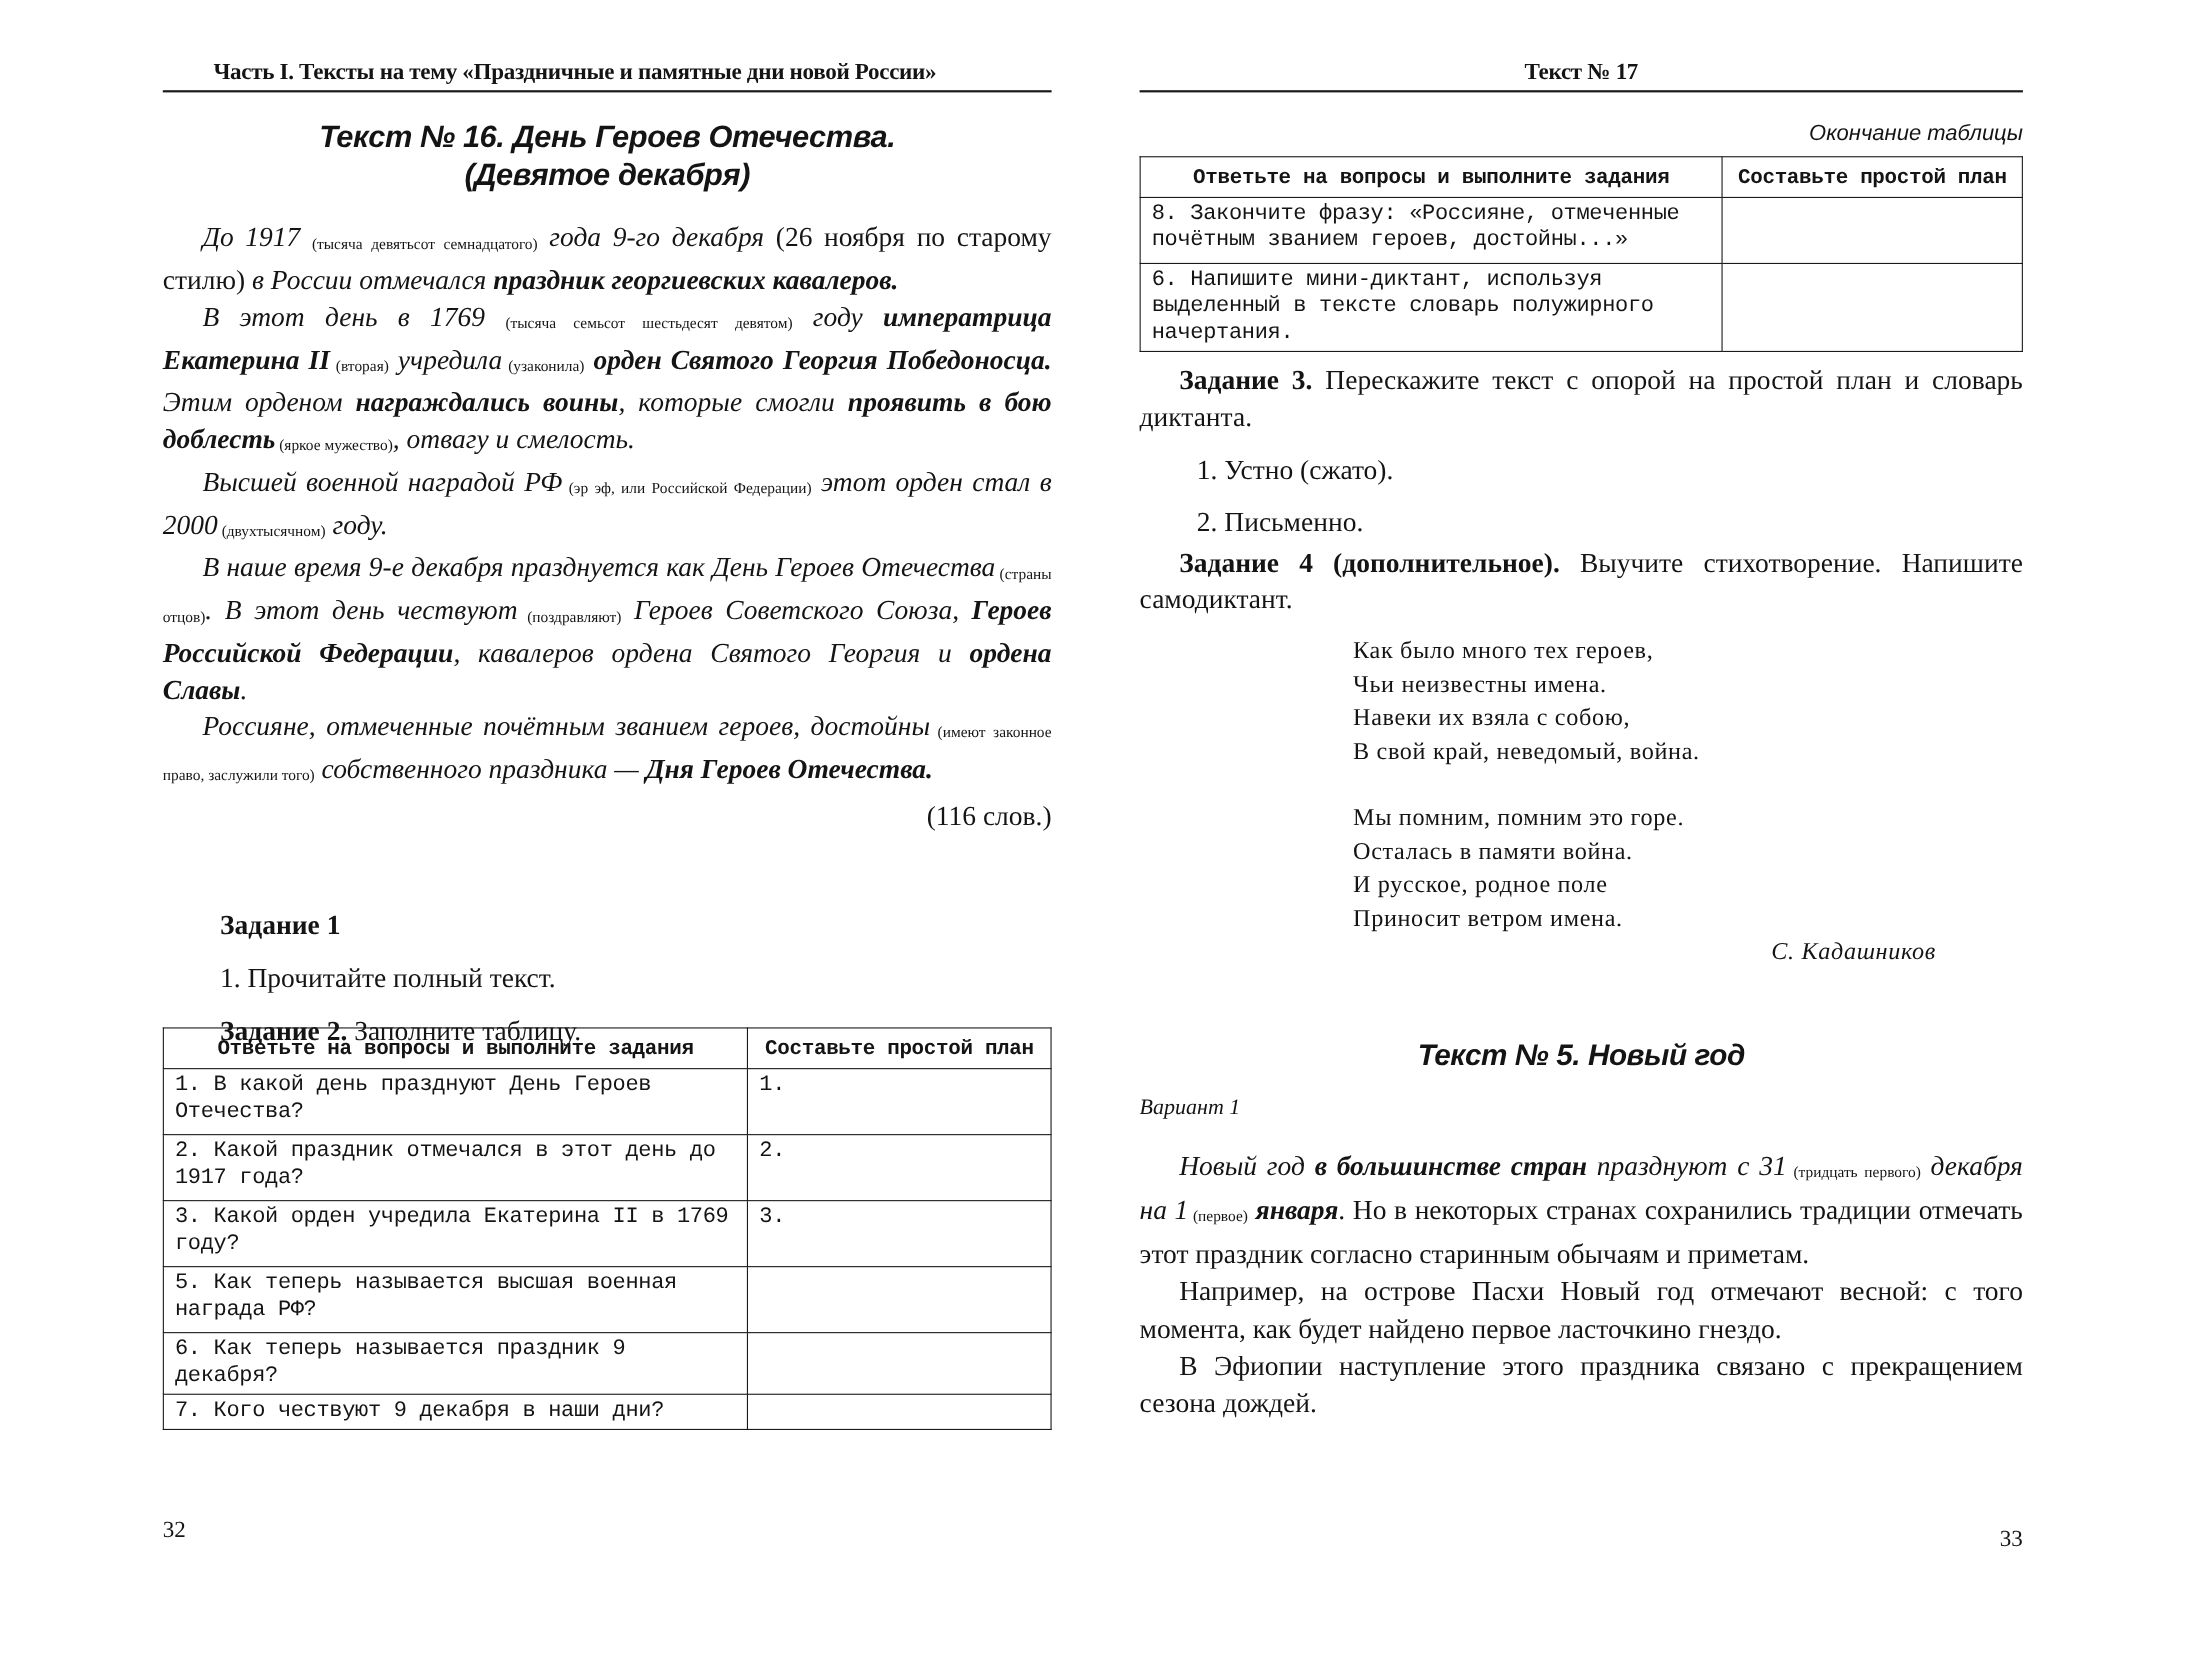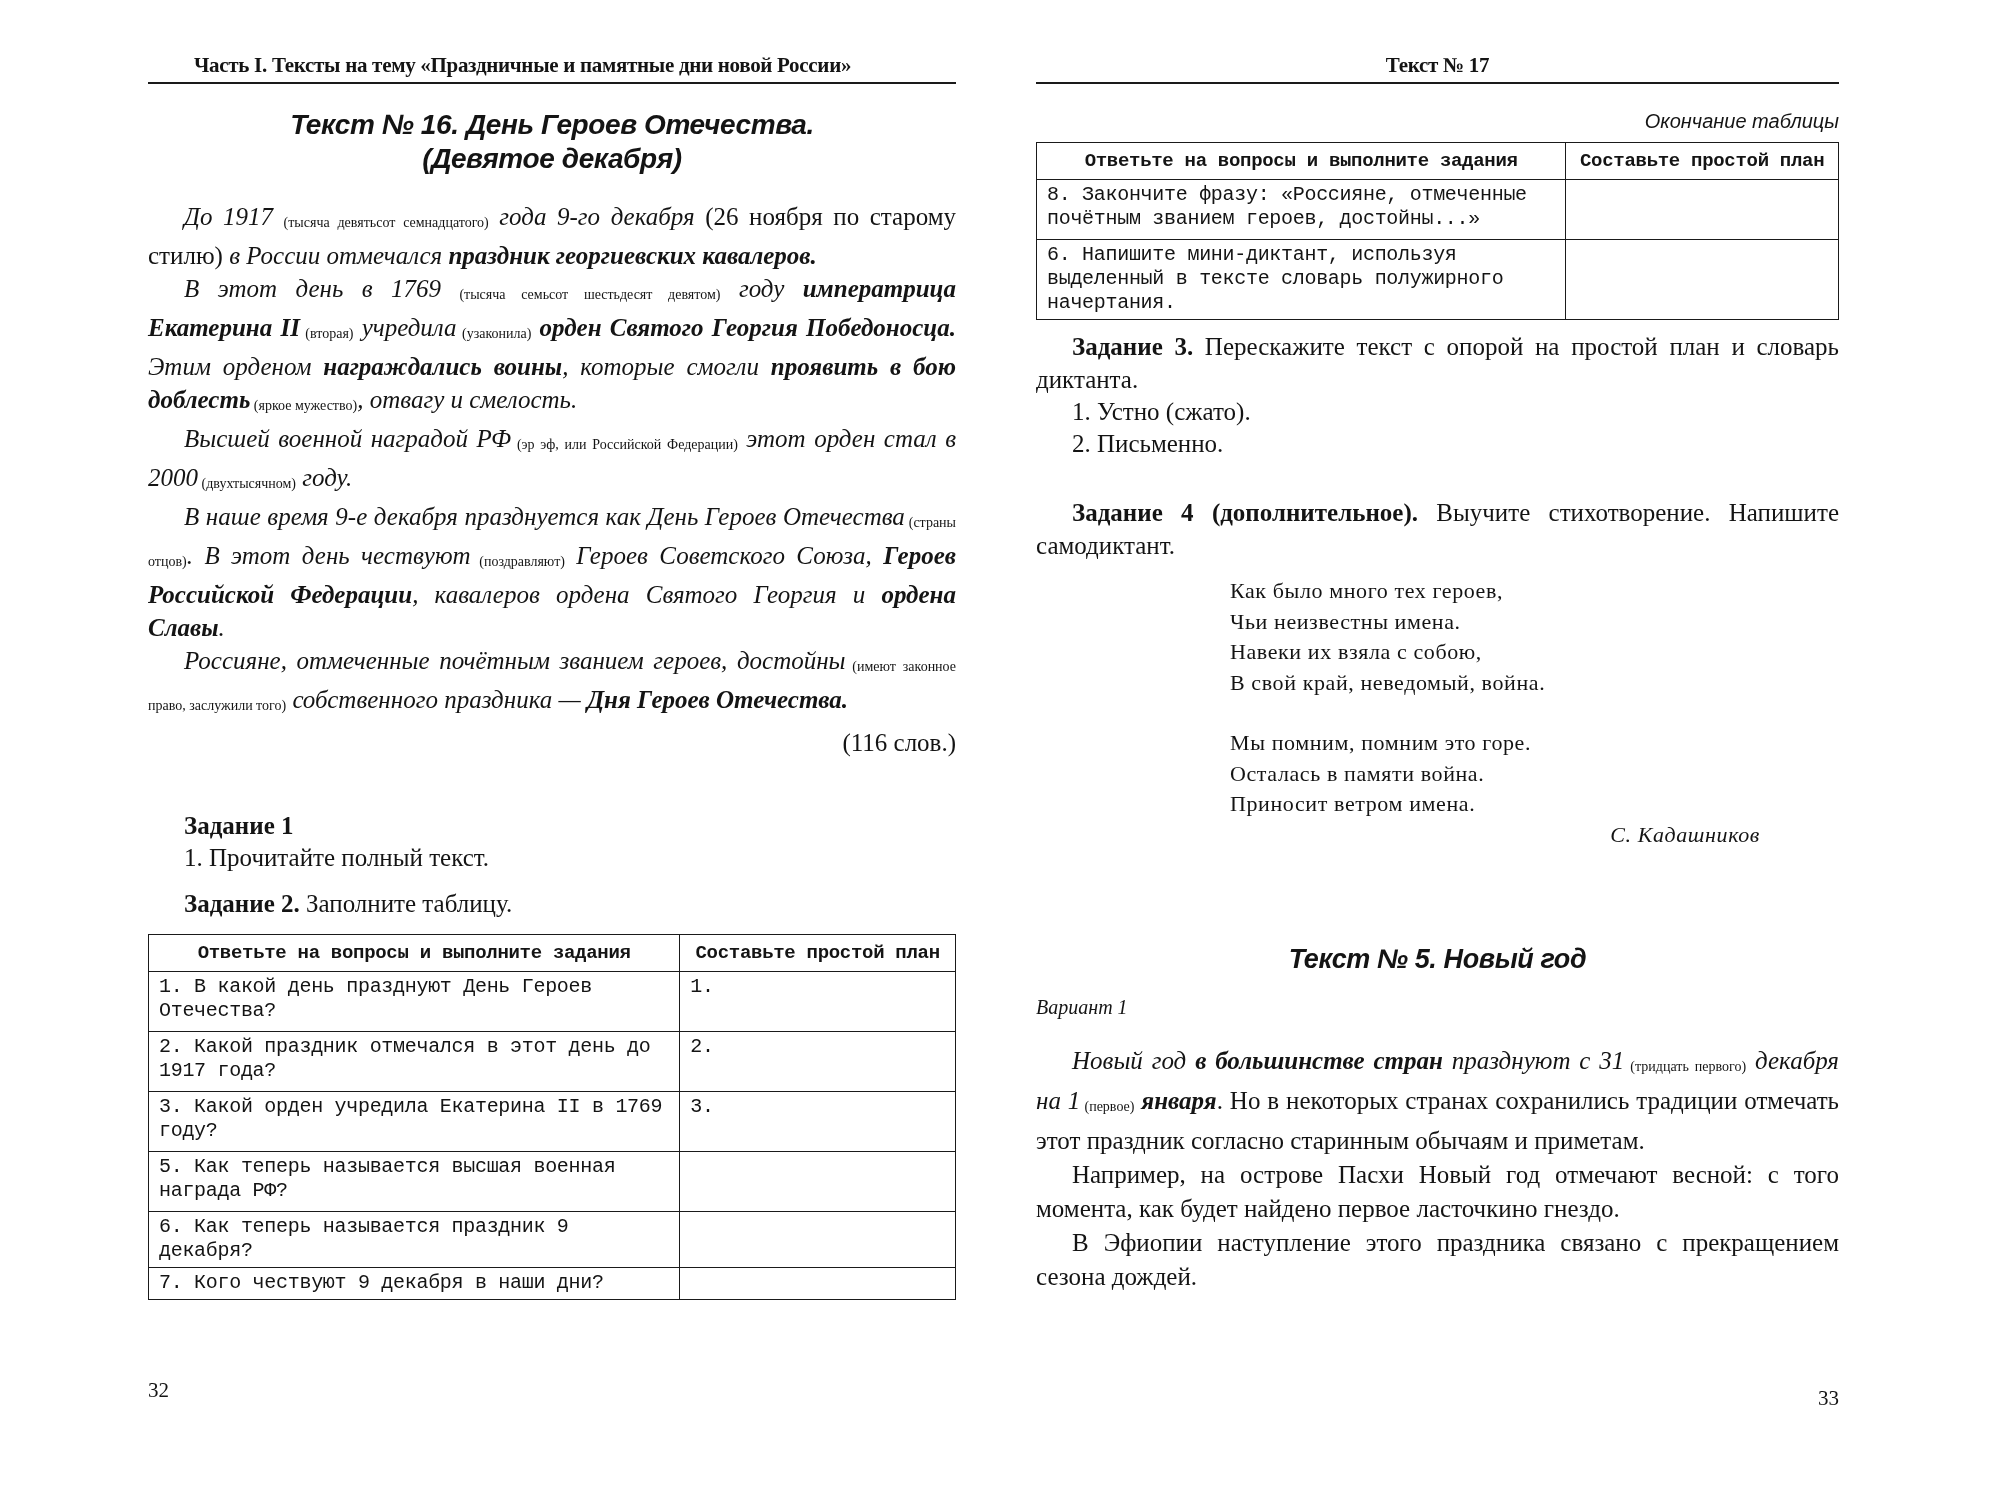--- a/index.html
+++ b/index.html
@@ -24,21 +24,21 @@
   .title {
     font-family: "Liberation Sans", "DejaVu Sans", sans-serif; font-weight: bold;
     font-size: 28px; line-height: 34px; text-align: center; letter-spacing: -0.4px; font-style: italic;
   }
   .para { font-size: 25px; line-height: 33px; text-align: justify; margin: 0; text-indent: 36px; }
   .i { font-style: italic; }
   .b { font-weight: bold; }
   .gloss { font-size: 14px; font-style: normal; font-weight: normal; vertical-align: -2px; }
 
   .task-label { font-weight: bold; }
-  .task { font-size: 25px; line-height: 32px; margin: 0; }
+  .task { font-size: 25px; line-height: 32px; margin: 16px; }
   .task.indent { padding-left: 36px; }
 
   table.worksheet {
     border-collapse: collapse; position: absolute;
     font-family: "Liberation Sans", "DejaVu Sans", sans-serif;
     font-size: 20px; line-height: 24px; letter-spacing: -0.3px;
   }
   table.worksheet th, table.worksheet td {
     border: 1.5px solid #1a1a1a; padding: 3px 10px 4px 10px; vertical-align: top; text-align: left; font-family: Liberation Mono, monospace;
   }
@@ -162,20 +162,21 @@
   </div>
 
   <div class="poem" style="position:absolute; top:576px; left:194px; width:560px;">
     <div>Как было много тех героев,</div>
     <div>Чьи неизвестны имена.</div>
     <div>Навеки их взяла с собою,</div>
     <div>В свой край, неведомый, война.</div>
     <div class="poem-gap"></div>
     <div>Мы помним, помним это горе.</div>
     <div>Осталась в памяти война.</div>
+    <div>И русское, родное поле</div>
     <div>Приносит ветром имена.</div>
     <div style="text-align:right; font-style:italic; padding-right:30px;">С. Кадашников</div>
   </div>
 
   <div class="title" style="position:absolute; top:942px; left:0; right:0; font-size:27px;">Текст № 5. Новый год</div>
   <div style="position:absolute; top:996px; left:0; right:0; text-align:left; font-style:italic; font-size:20px;">Вариант 1</div>
 
   <div style="position:absolute; top:1044px; left:0; right:0;">
     <p class="para" style="line-height:34px;"><span class="i">Новый год </span><span class="i b">в большинстве стран</span><span class="i"> празднуют с 31</span><span class="gloss"> (тридцать первого)</span><span class="i"> декабря на 1</span><span class="gloss"> (первое)</span><span class="i b"> января</span><span>. Но в некоторых странах сохранились традиции отмечать этот праздник согласно старинным обычаям и приметам.</span></p>
     <p class="para" style="line-height:34px;">Например, на острове Пасхи Новый год отмечают весной: с того момента, как будет найдено первое ласточкино гнездо.</p>

